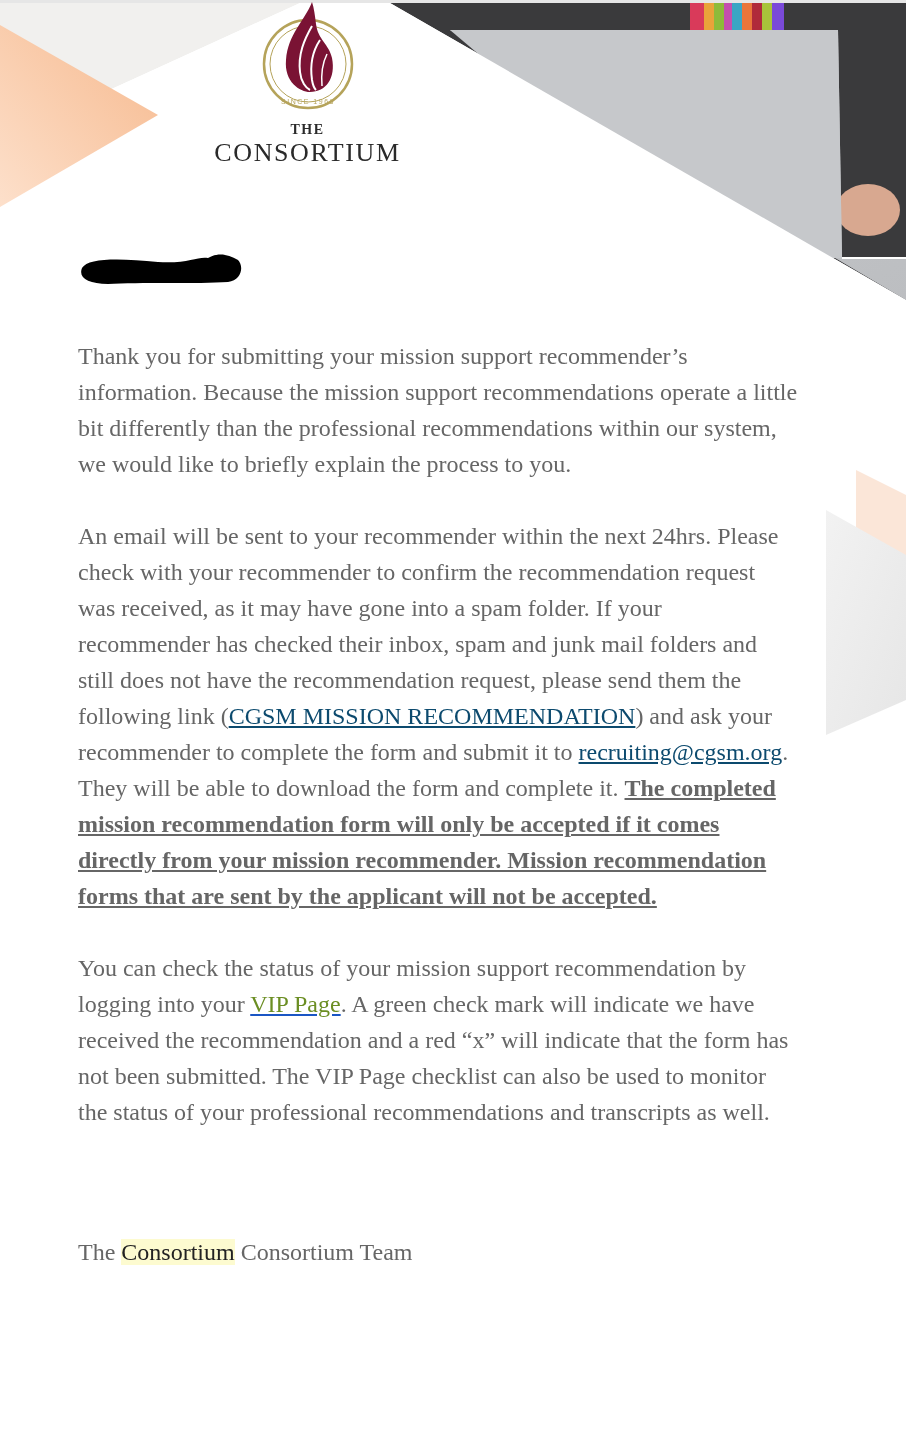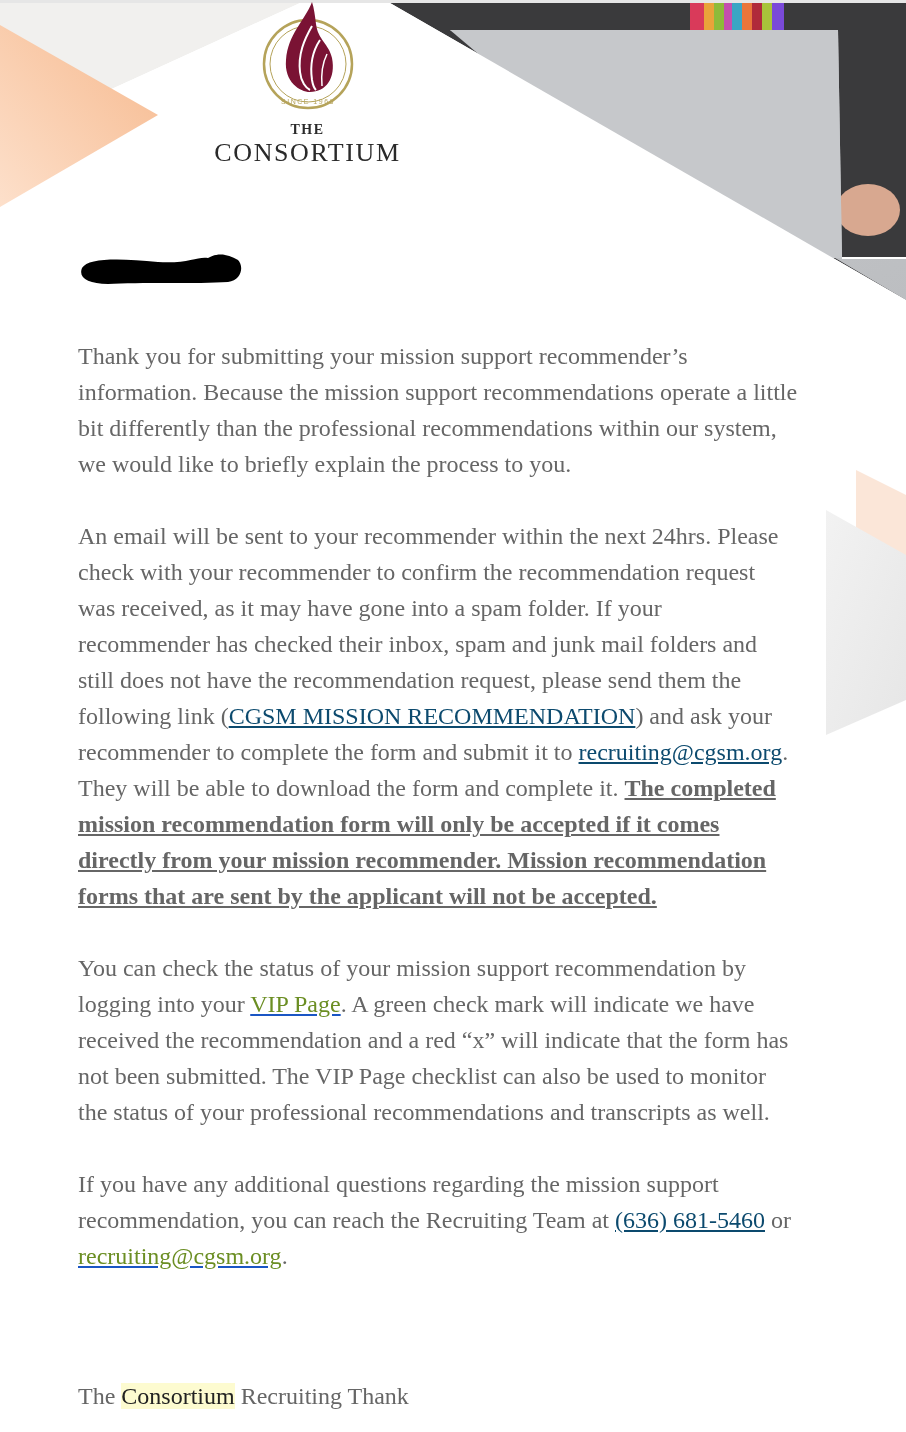--- a/index.html
+++ b/index.html
@@ -118,19 +118,18 @@
   <path d="M4,18 C10,8 40,8 80,12 C110,14 120,6 130,8 C140,2 150,4 160,10 C166,16 164,30 150,32 C120,34 60,32 30,34 C10,34 0,28 4,18 Z" fill="#000"></path>
 </svg>
 
 <div class="content">
   <p>Thank you for submitting your mission support recommender’s information. Because the mission support recommendations operate a little bit differently than the professional recommendations within our system, we would like to briefly explain the process to you.</p>
 
   <p><span>An email will be sent to your recommender within the next 24hrs. Please check with your recommender to confirm the recommendation request was received, as it may have gone into a spam folder. If your recommender has checked their inbox, spam and junk mail folders and still does not have the recommendation request, please send them the following link (</span><a class="link-blue" href="#">CGSM MISSION RECOMMENDATION</a><span>) and ask your recommender to complete the form and submit it to </span><a class="link-blue" href="#">recruiting@cgsm.org</a><span>. They will be able to download the form and complete it.  </span><span class="strong-ul">The completed mission recommendation form will only be accepted if it comes directly from your mission recommender. Mission recommendation forms that are sent by the applicant will not be accepted.  </span></p>
 
   <p><span>You can check the status of your mission support recommendation by logging into your </span><a class="link-green" href="#">VIP Page</a><span>. A green check mark will indicate we have received the recommendation and a red “x” will indicate that the form has not been submitted. The VIP Page checklist can also be used to monitor the status of your professional recommendations and transcripts as well.</span></p>
 
-  <p><span>If you have any additional questions regarding the mission support recommendation, you can reach the Recruiting Team at </span><a class="link-blue" href="#">(636) 681-5460</a><span> or </span><a class="link-green" href="#">recruiting@cgsm.org</a><span>.</span></p>
 
   <div class="sig-gap"></div>
 
 
-  <p><span>The </span><span class="hl">Consortium</span><span> Recruiting Thank</span></p>
+  <p><span>The </span><span class="hl">Consortium</span><span> Consortium Team</span></p>
 </div>
 
 </body></html>

